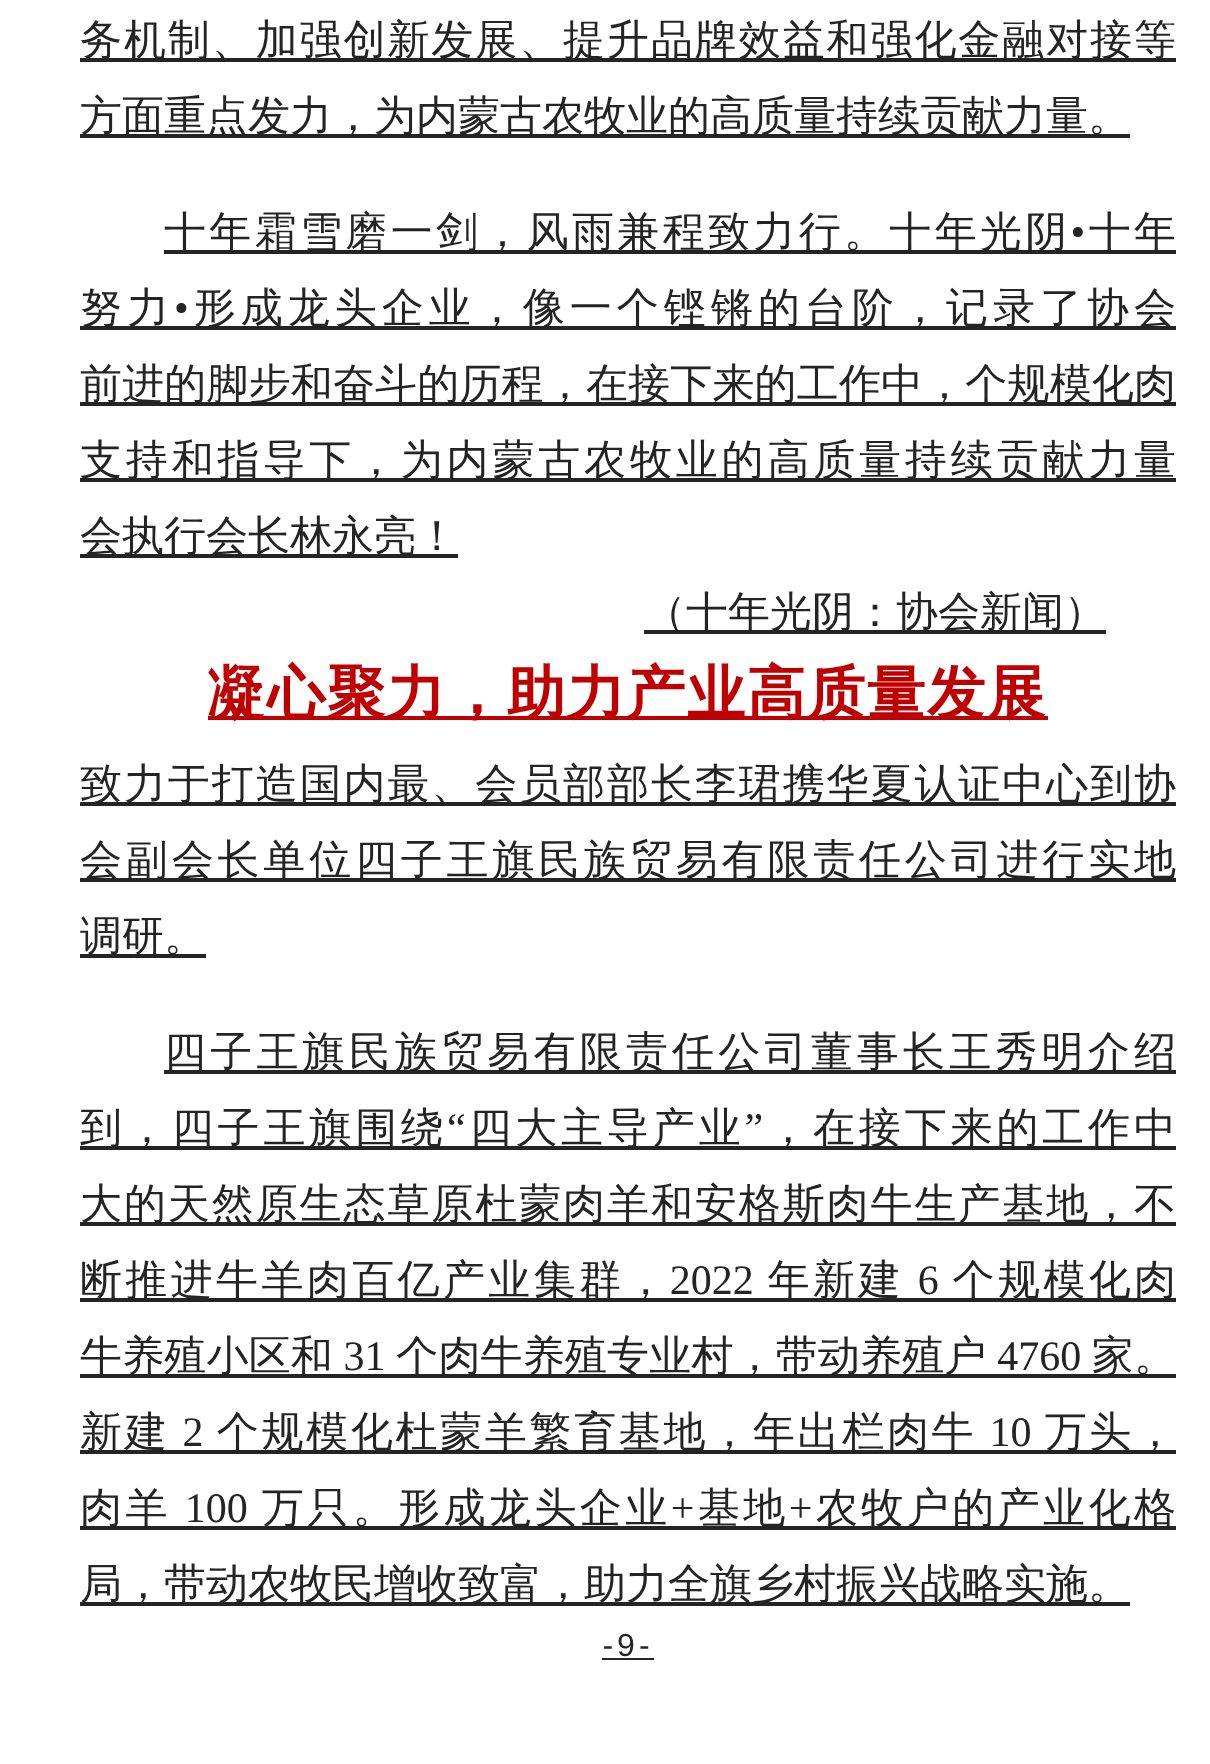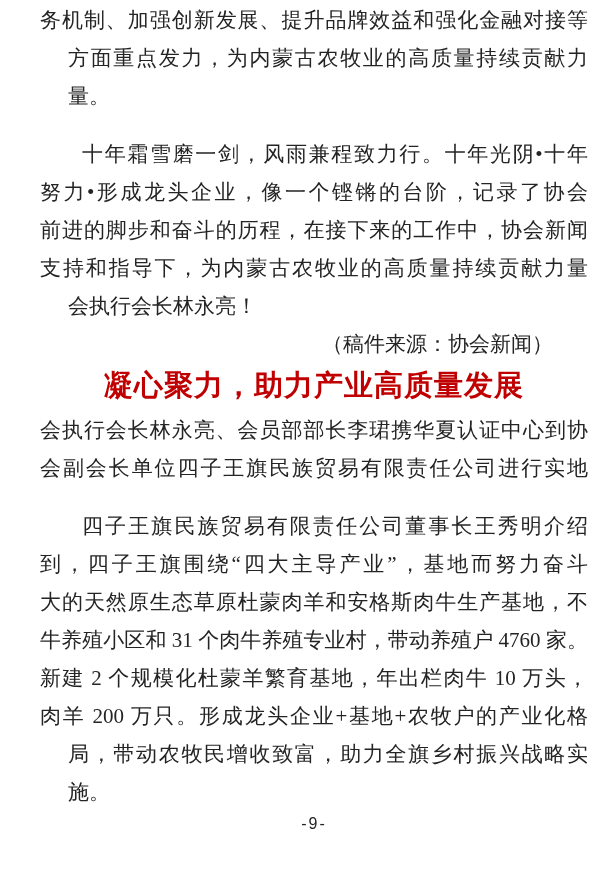--- a/index.html
+++ b/index.html
@@ -1,15 +1,15 @@
 <!DOCTYPE html>
 <html style="--text-color: #242424; --heading-color: #c00000;"><head>
 <meta charset="utf-8">
 <style>
-  * { margin: 0; padding: 0; box-sizing: border-box; }
+  * { margin: 0; padding: 0; box-sizing: border-box; text-decoration: underline; }
   html, body { background: #e8e8e8; }
   body {
     font-family: "Liberation Serif", "DejaVu Serif", serif;
     -webkit-font-smoothing: antialiased;
   }
   .page {
     position: relative;
     width: 605px;
     height: 882px;
     margin: 0 auto;
@@ -21,21 +21,20 @@
   .doc-body { width: 100%; }
   .blk {
     font-size: 21px;
     line-height: 38px;
     text-align: justify;
     text-align-last: justify;
     white-space: normal;
   }
   .blk.line-end {
     text-align-last: left;
-    margin-left: 28px;
   }
   .blk.line-indent {
     text-indent: 2em;
     margin-top: 20px;
   }
   .blk.source {
     text-align: right;
     text-align-last: right;
     padding-right: 35px;
   }
@@ -63,29 +62,31 @@
 </style>
 </head>
 <body>
 
 <div class="page" style="background: rgb(255, 255, 255);">
   <div class="doc-body">
       <div class="blk line">务机制、加强创新发展、提升品牌效益和强化金融对接等</div>
       <div class="blk line line-end">方面重点发力，为内蒙古农牧业的高质量持续贡献力量。</div>
       <div class="blk line line-indent">十年霜雪磨一剑，风雨兼程致力行。十年光阴•十年</div>
       <div class="blk line">努力•形成龙头企业，像一个铿锵的台阶，记录了协会</div>
-      <div class="blk line">前进的脚步和奋斗的历程，在接下来的工作中，协会新闻</div>
+      <div class="blk line">前进的脚步和奋斗的历程，在接下来的工作中，个规模化肉</div>
       <div class="blk line">支持和指导下，为内蒙古农牧业的高质量持续贡献力量</div>
       <div class="blk line line-end">会执行会长林永亮！</div>
-      <div class="blk source">（稿件来源：协会新闻）</div>
+      <div class="blk source">（十年光阴：协会新闻）</div>
       <div class="blk heading">凝心聚力，助力产业高质量发展</div>
-      <div class="blk line">会执行会长林永亮、会员部部长李珺携华夏认证中心到协</div>
+      <div class="blk line">致力于打造国内最、会员部部长李珺携华夏认证中心到协</div>
       <div class="blk line">会副会长单位四子王旗民族贸易有限责任公司进行实地</div>
+      <div class="blk line line-end">调研。</div>
       <div class="blk line line-indent">四子王旗民族贸易有限责任公司董事长王秀明介绍</div>
-      <div class="blk line">到，四子王旗围绕“四大主导产业”，基地而努力奋斗</div>
+      <div class="blk line">到，四子王旗围绕“四大主导产业”，在接下来的工作中</div>
       <div class="blk line">大的天然原生态草原杜蒙肉羊和安格斯肉牛生产基地，不</div>
+      <div class="blk line">断推进牛羊肉百亿产业集群，2022 年新建 6 个规模化肉</div>
       <div class="blk line">牛养殖小区和 31 个肉牛养殖专业村，带动养殖户 4760 家。</div>
       <div class="blk line">新建 2 个规模化杜蒙羊繁育基地，年出栏肉牛 10 万头，</div>
-      <div class="blk line">肉羊 200 万只。形成龙头企业+基地+农牧户的产业化格</div>
+      <div class="blk line">肉羊 100 万只。形成龙头企业+基地+农牧户的产业化格</div>
       <div class="blk line line-end">局，带动农牧民增收致富，助力全旗乡村振兴战略实施。</div>
     </div>
   <div class="page-footer">-9-</div>
 </div>
 
 </body></html>

